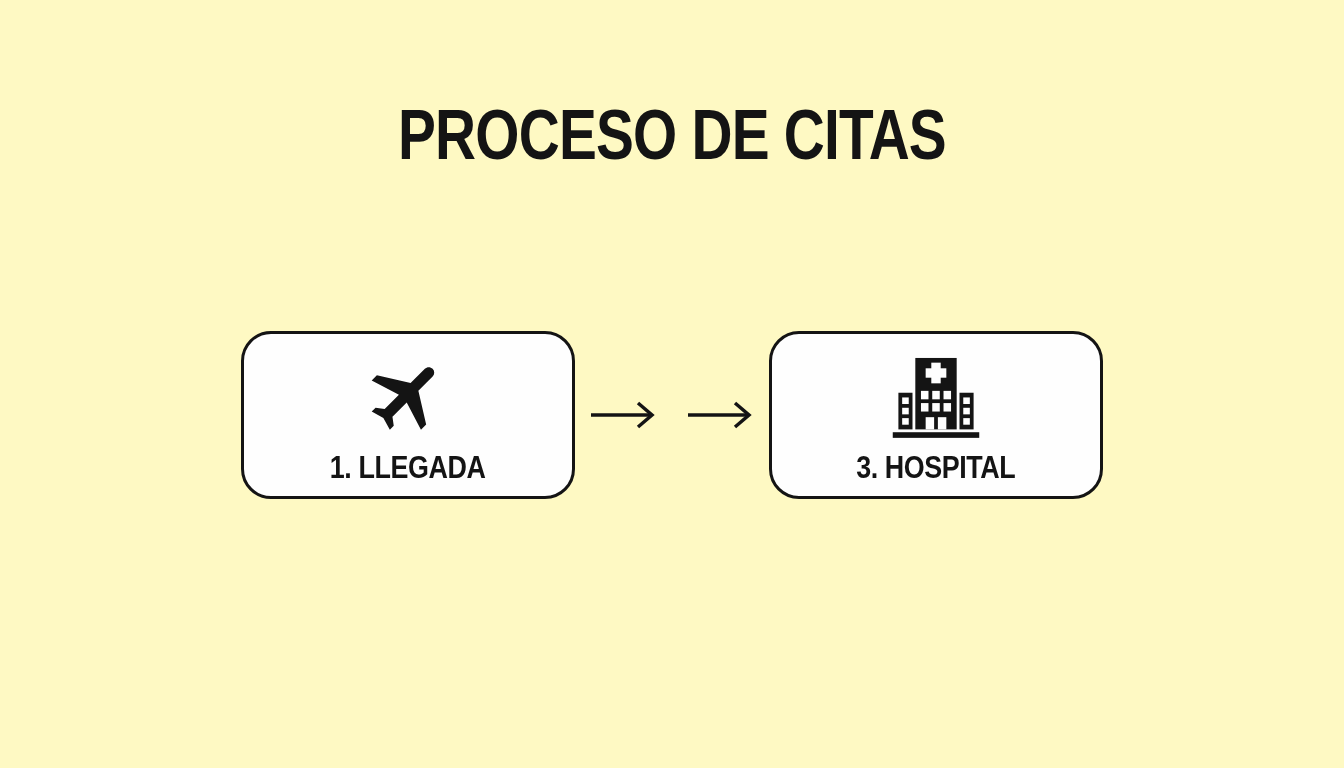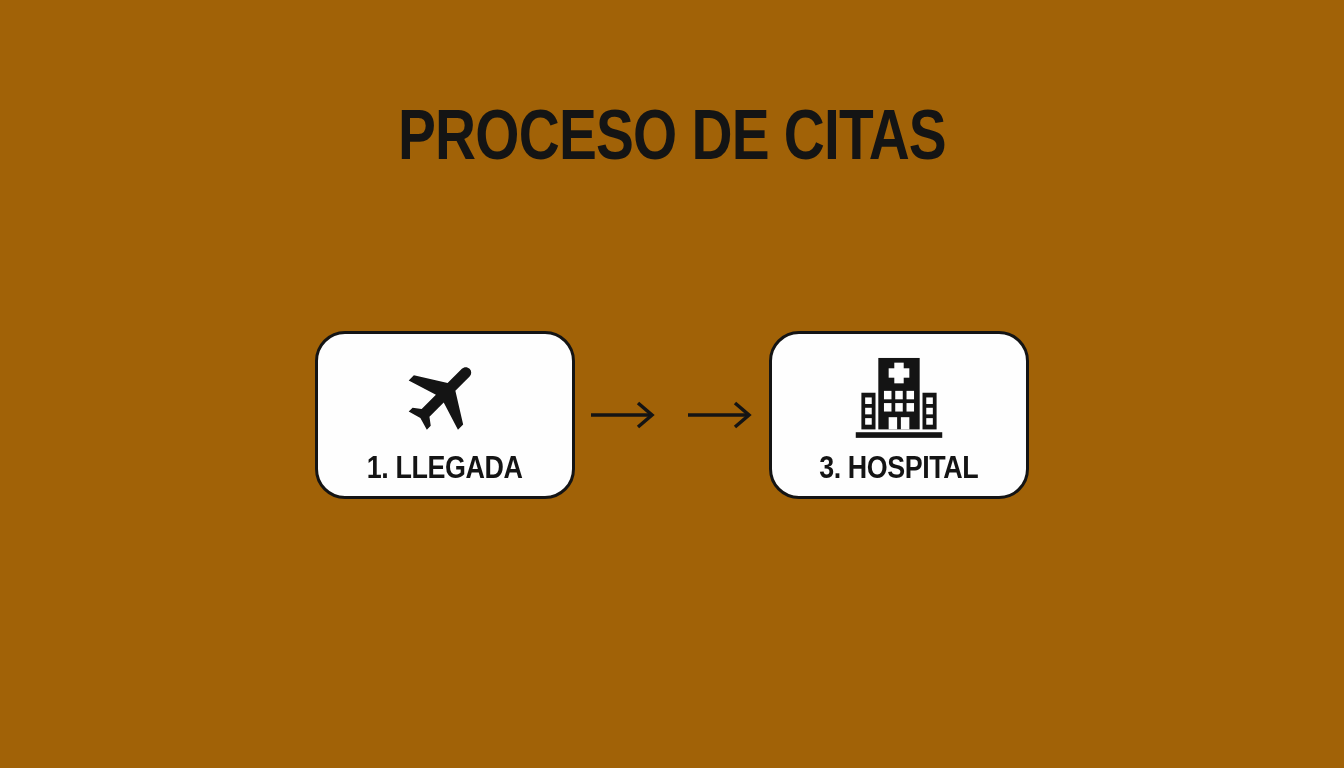--- a/index.html
+++ b/index.html
@@ -3,21 +3,21 @@
 <meta charset="utf-8">
 <style>
   * { margin: 0; padding: 0; box-sizing: border-box; }
   html, body { width: 1344px; height: 768px; overflow: hidden; }
   body { font-family: "Liberation Sans", sans-serif; }
 
   .canvas {
     position: relative;
     width: 1344px;
     height: 768px;
-    background: #a16207;
+    background: #fef9c3;
   }
 
   .title {
     position: absolute;
     top: 99px;
     left: 0;
     right: 0;
     text-align: center;
     font-size: 71px;
     line-height: 1;
@@ -34,21 +34,21 @@
     top: 331px;
     left: 0;
     width: 100%;
     height: 168px;
     display: flex;
     justify-content: center;
     align-items: stretch;
   }
 
   .step-box {
-    width: 260px;
+    width: 334px;
     height: 168px;
     border: 3px solid #141414;
     border-radius: 30px;
     background: #fefefe;
     display: flex;
     flex-direction: column;
     align-items: center;
     padding-top: 14px;
   }
 

